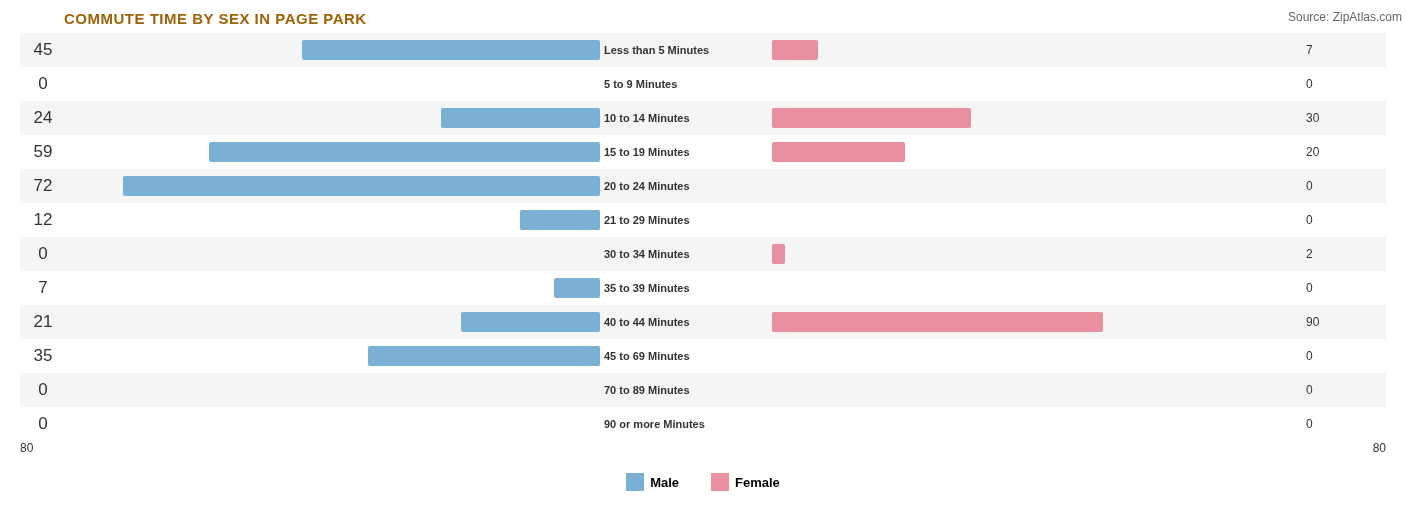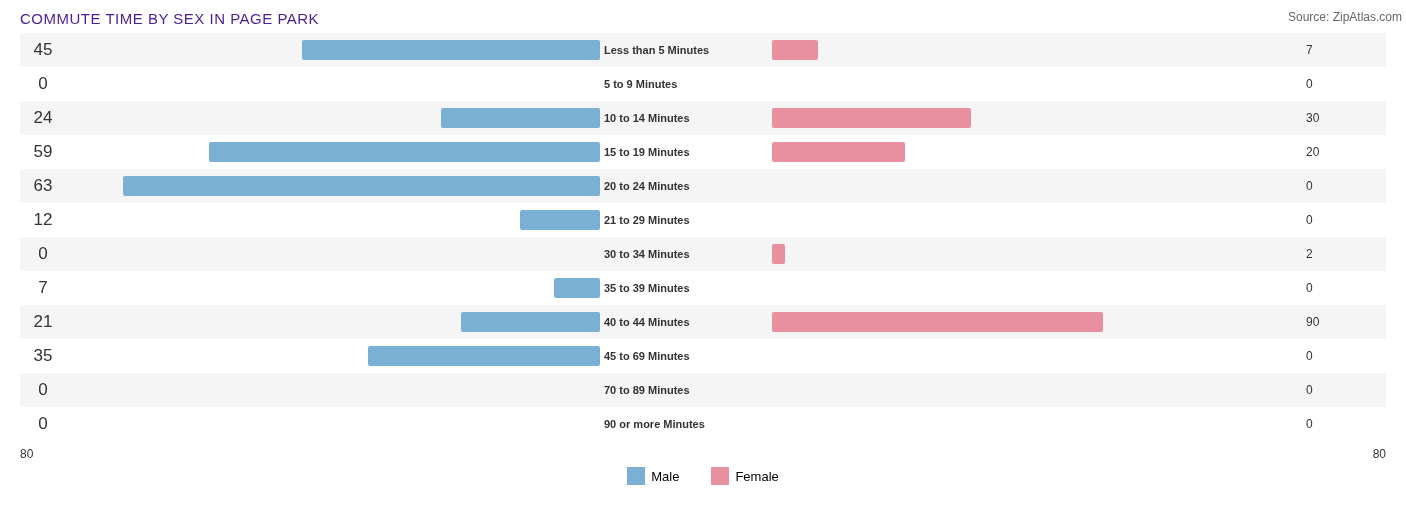--- a/index.html
+++ b/index.html
@@ -12,25 +12,26 @@
       position: relative;
     }
     .chart-container {
       width: 1406px;
       height: 523px;
       padding: 10px 20px 40px 20px;
       position: relative;
     }
     .title {
       font-size: 15px;
-      font-weight: normal;
-      color: #4c1d95;
+      font-weight: bold;
+      color: #a16207;
       text-transform: uppercase;
       letter-spacing: 0.5px;
       margin-bottom: 6px;
+      margin-left: 44px;
     }
     .source {
       position: absolute;
       top: 10px;
       right: 4px;
       font-size: 12px;
       color: #666;
     }
     .rows-area {
       position: relative;
@@ -96,39 +97,40 @@
       color: #333;
       padding-left: 4px;
       flex-shrink: 0;
     }
     
     .legend {
       display: flex;
       justify-content: center;
       align-items: center;
       gap: 32px;
-      margin-top: 6px;
+      margin-top: 18px;
       font-size: 13px;
+      font-weight: bold;
     }
     .legend-item {
       display: flex;
       align-items: center;
       gap: 6px;
     }
     .legend-box {
       width: 18px;
       height: 18px;
     }
     .axis-labels {
       display: flex;
       justify-content: space-between;
       font-size: 12px;
       color: #333;
       padding: 0 0px;
-      margin-top: 6px;
+      margin-top: 0;
     }
   </style>
 </head>
 <body>
 
 <div class="chart-container">
   <div class="title">COMMUTE TIME BY SEX IN PAGE PARK</div>
   <div class="source">Source: ZipAtlas.com</div>
 
   <div class="rows-area" id="rows-area">
@@ -170,21 +172,21 @@
       <div class="left-bar-area">
         <div class="left-bar" style="width:391px"></div>
       </div>
       <div class="label-area">15 to 19 Minutes</div>
       <div class="right-bar-area">
         <div class="right-bar" style="width:133px"></div>
       </div>
       <div class="right-value">20</div>
     </div>
       <div class="row">
-      <div class="left-value">63</div>
+      <div class="left-value">72</div>
       <div class="left-bar-area">
         <div class="left-bar" style="width:477px"></div>
       </div>
       <div class="label-area">20 to 24 Minutes</div>
       <div class="right-bar-area">
         <div class="right-bar" style="width:0px"></div>
       </div>
       <div class="right-value">0</div>
     </div>
       <div class="row">

